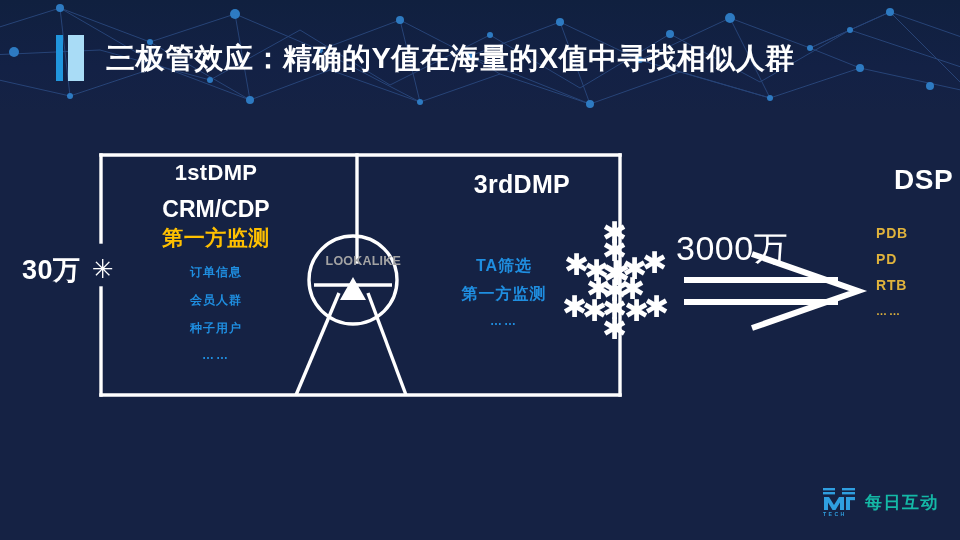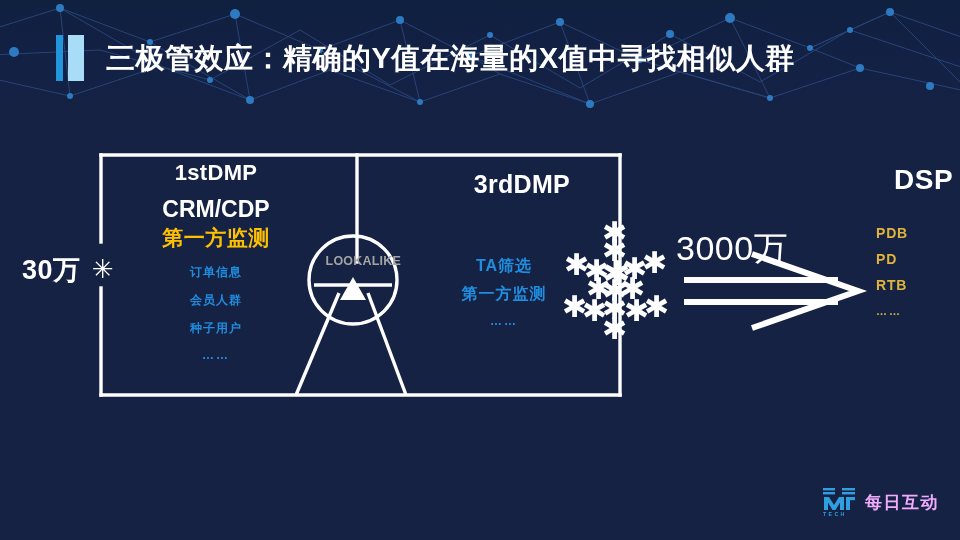--- a/index.html
+++ b/index.html
@@ -199,21 +199,21 @@
   
   #logo {
     position: absolute;
     left: 822px; top: 486px;
     display: flex;
     align-items: center;
     height: 32px;
   }
   #logo-mark { position: relative; width: 34px; height: 30px; margin-right: 9px; }
   #logo-text {
-    color: #f0abfc;
+    color: #14b8a6;
     font-size: 17px;
     font-weight: bold;
     letter-spacing: 1.5px;
     line-height: 1;
     font-family: Liberation Serif, serif;
   }
 </style>
 </head>
 <body>
 

